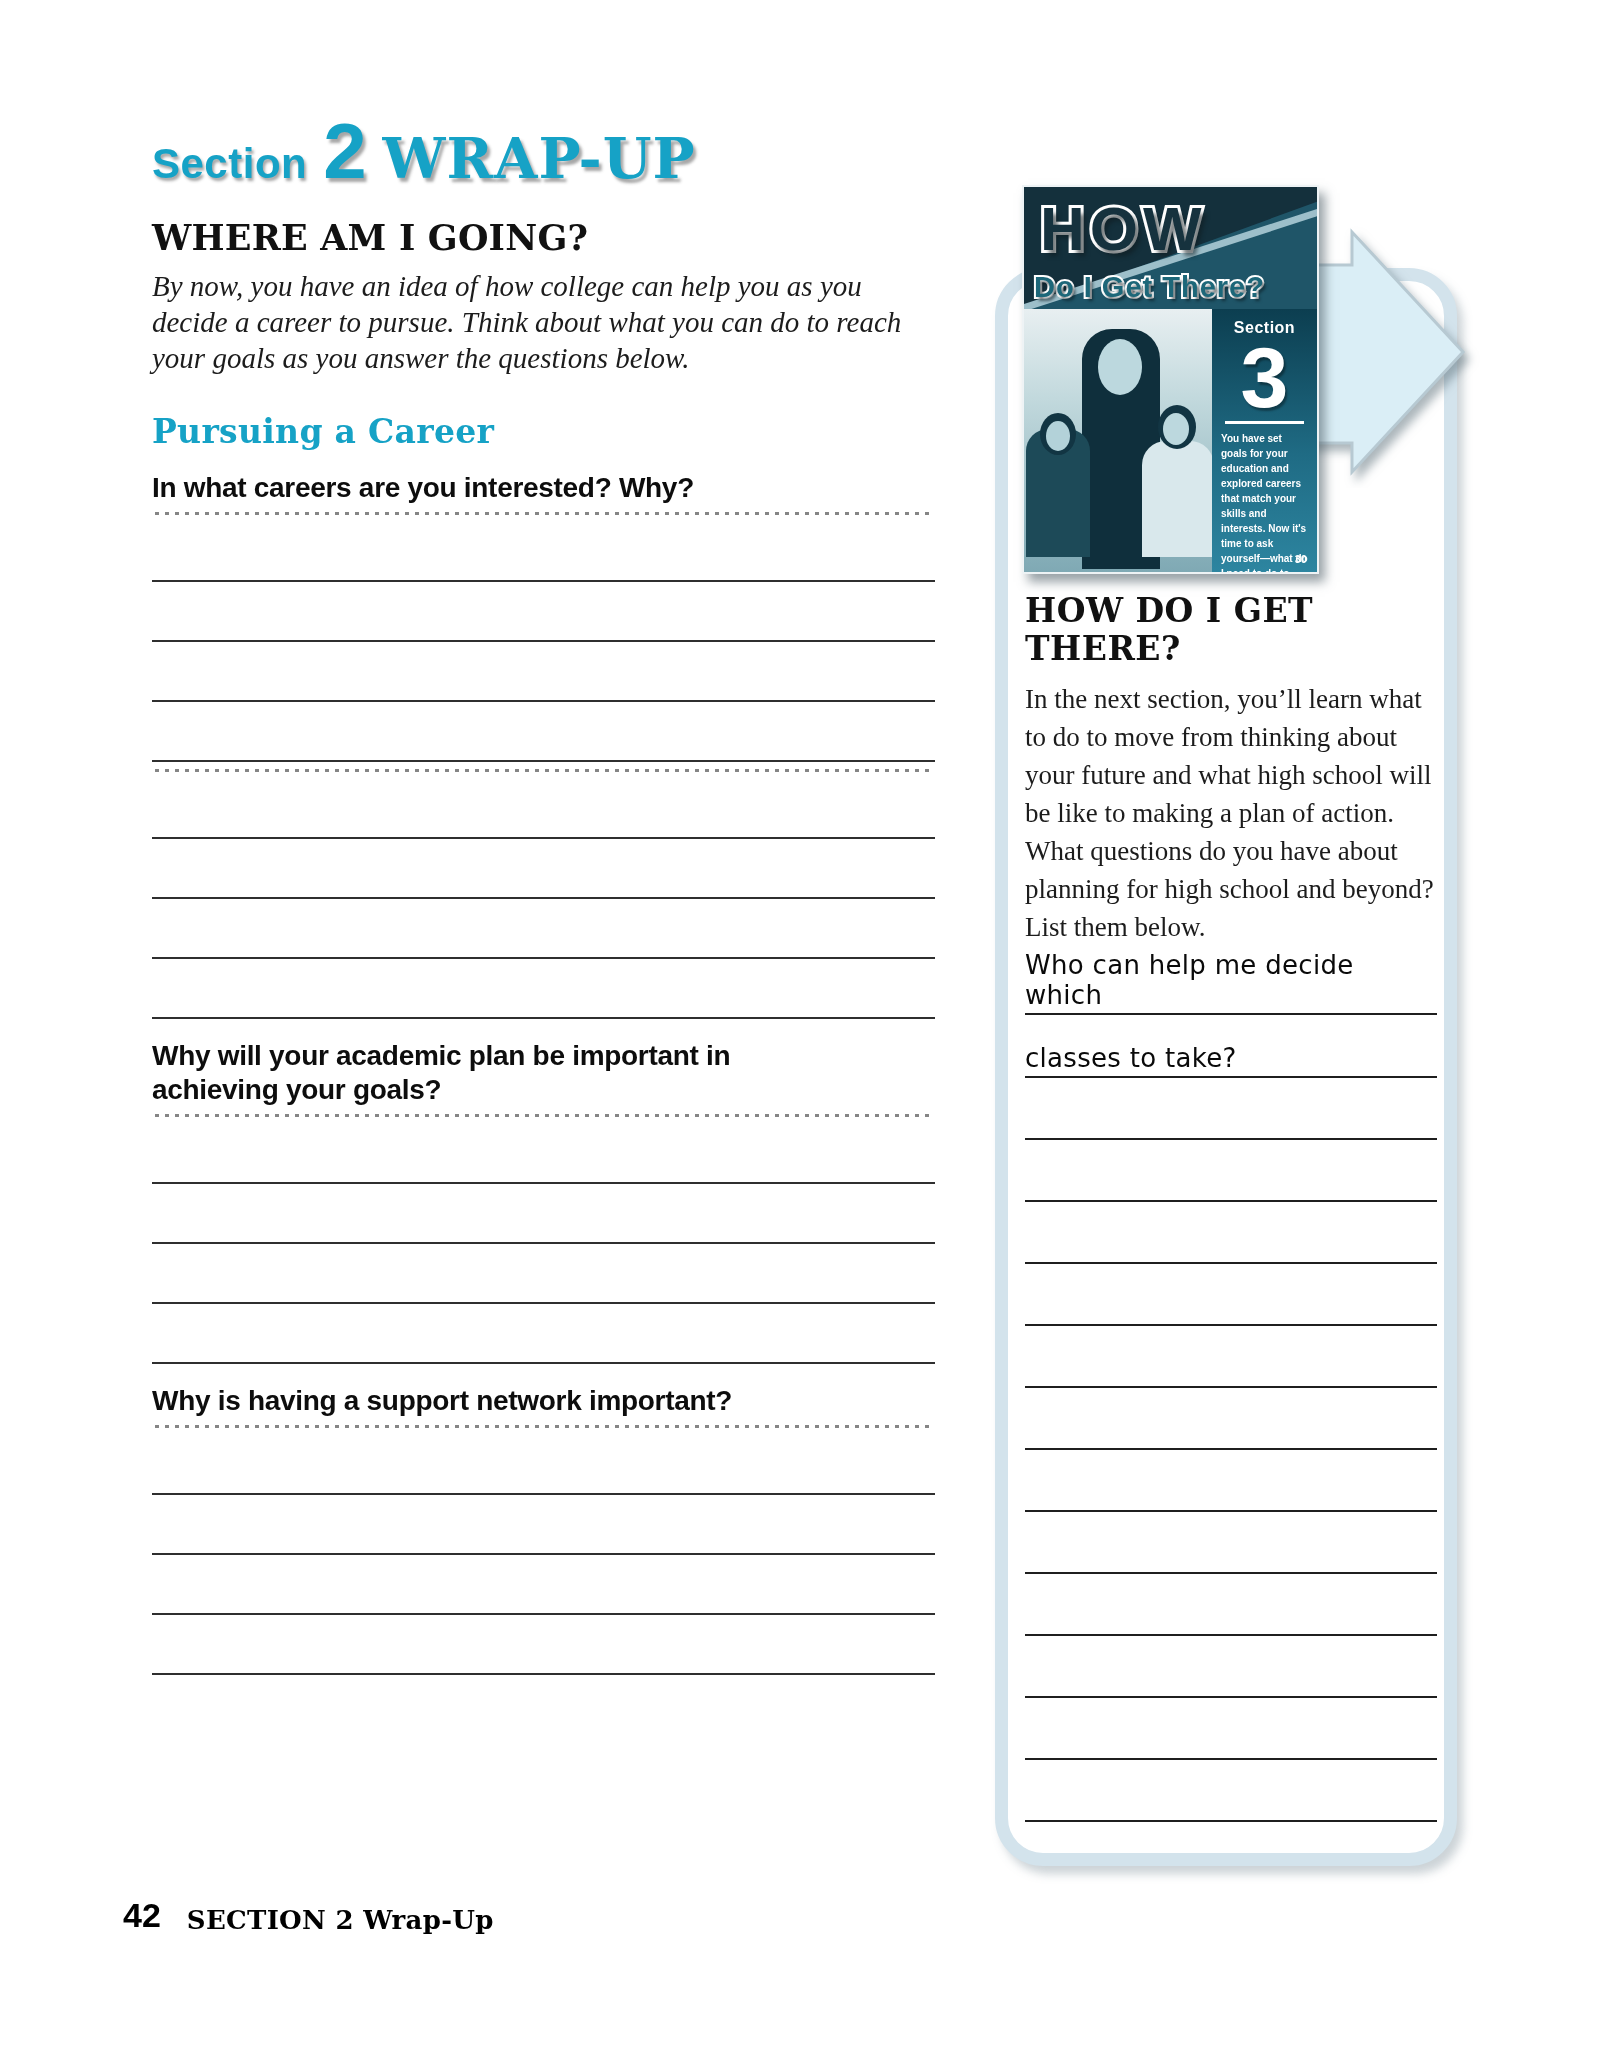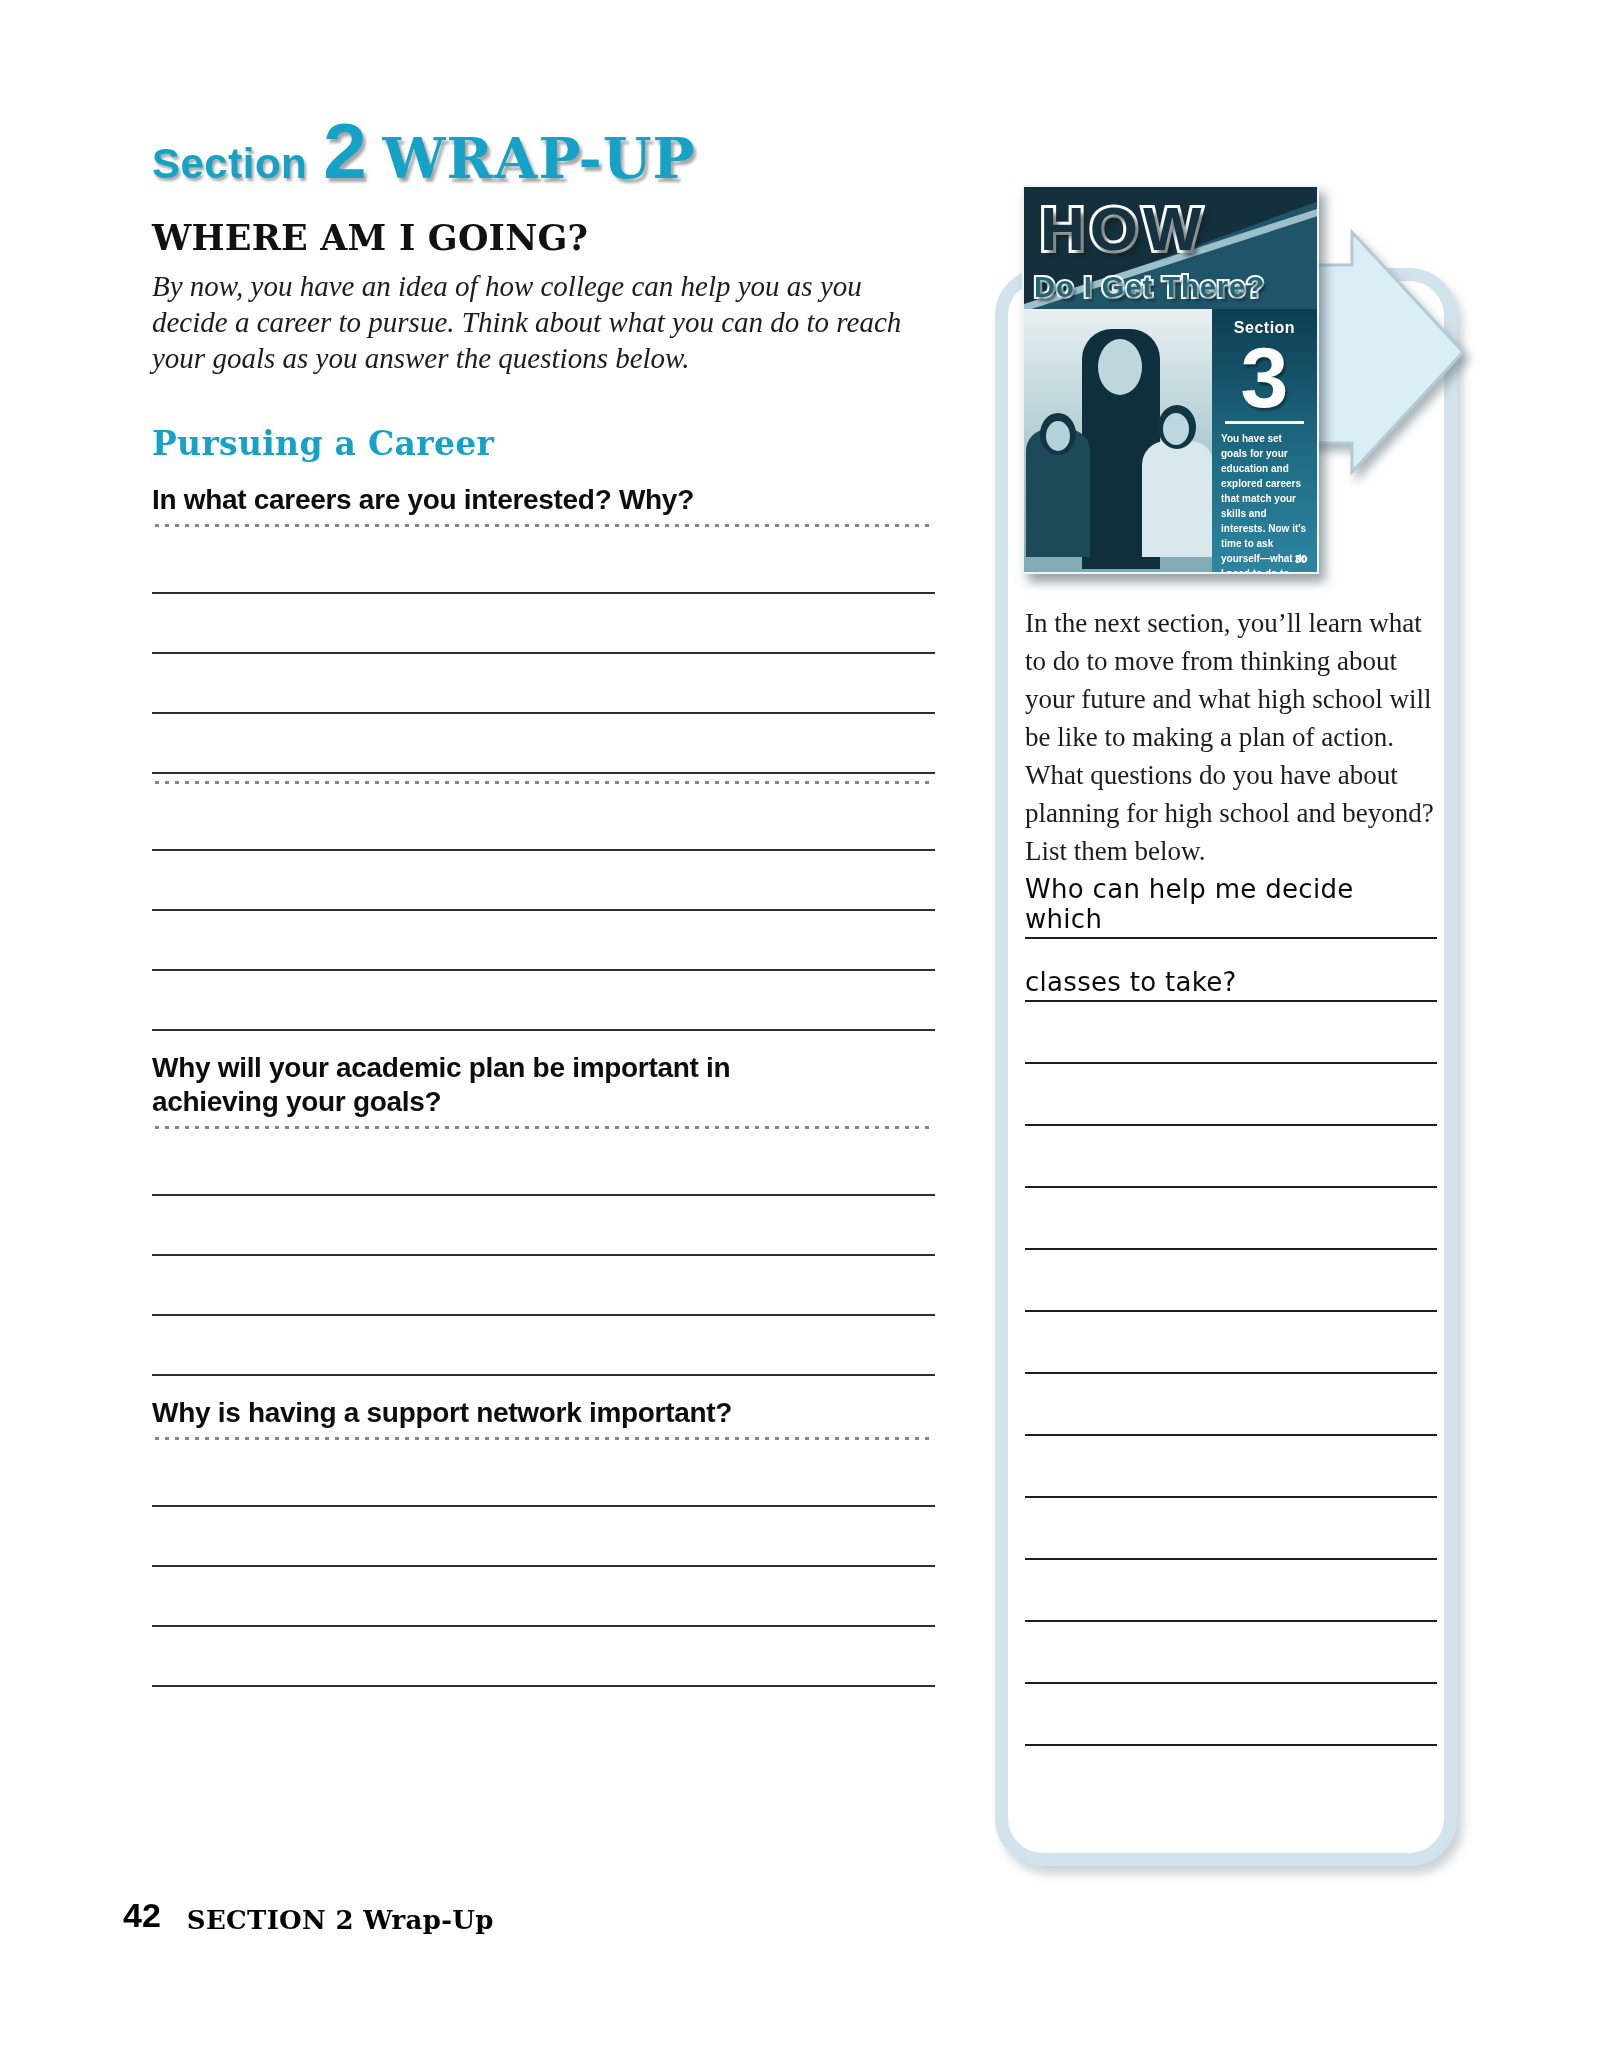--- a/index.html
+++ b/index.html
@@ -22,21 +22,21 @@
     font-family:"DejaVu Serif",serif;font-weight:bold;font-size:56px;
     color:#16a2c6;text-shadow:3px 4px 3px rgba(60,60,60,.45);letter-spacing:1px;
   }
   .h1{
     font-family:"DejaVu Serif",serif;font-weight:bold;font-size:35px;
     margin-top:26px;letter-spacing:.2px;color:#111;
   }
   .intro{font-size:29px;line-height:36px;margin-top:10px;font-style:italic;}
   .subhead{
     font-family:"DejaVu Serif",serif;font-weight:bold;font-size:33px;
-    color:#16a2c6;margin-top:48px;letter-spacing:.3px;
+    color:#16a2c6;margin-top:36px;letter-spacing:.3px;
   }
   .q-text{
     font-family:"Liberation Sans",sans-serif;font-weight:bold;font-size:28px;
     line-height:34px;margin-top:20px;max-width:680px;letter-spacing:-.3px;color:#0d0d0d;
   }
   .dotted-rule{
     height:5px;margin-top:6px;
     background-image:radial-gradient(circle,#858585 1.8px,rgba(0,0,0,0) 2px);
     background-size:10px 5px;background-repeat:repeat-x;background-position:0 50%;
   }
@@ -155,20 +155,21 @@
   <div class="col">
     <div class="col-section">Section</div>
     <div class="col-num">3</div>
     <div class="col-rule"></div>
     <div class="col-blurb">You have set goals for your education and explored careers that match your skills and interests. Now it's time to ask yourself—what do I need to do to reach my goals? In Section 3, you will find out how to create a college plan to achieve your aspirations.</div>
     <div class="col-page">30</div>
   </div>
 </div>
 
 <div class="sb">
+  <div class="sb-h">HOW DO I GET THERE?</div>
   <div class="sb-body">In the next section, you’ll learn what to do to move from thinking about your future and what high school will be like to making a plan of action. What questions do you have about planning for high school and beyond? List them below.</div>
   <div class="sb-lines" id="sb-lines">
       <div class="hand-line">Who can help me decide which</div>
       <div class="hand-line">classes to take?</div>
       <div class="empty-line"></div>
       <div class="empty-line"></div>
       <div class="empty-line"></div>
       <div class="empty-line"></div>
       <div class="empty-line"></div>
       <div class="empty-line"></div>

